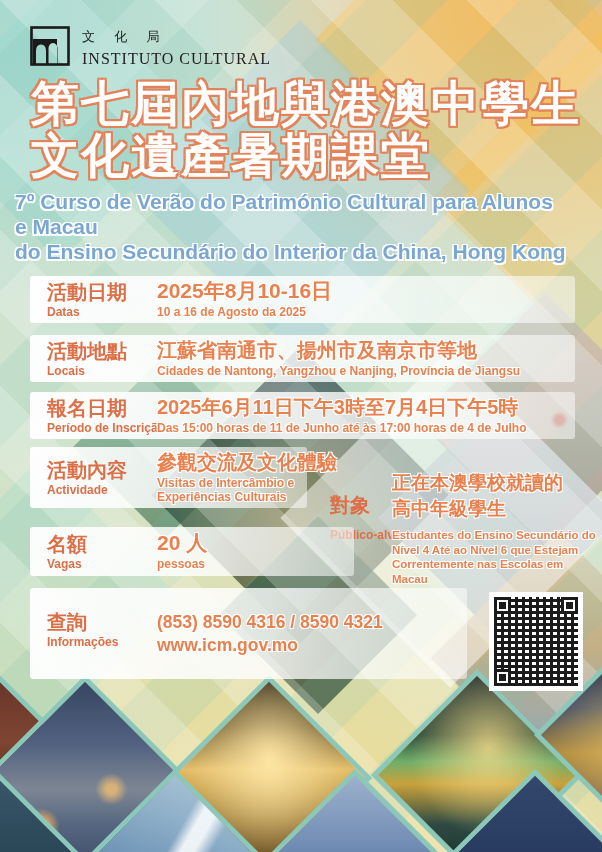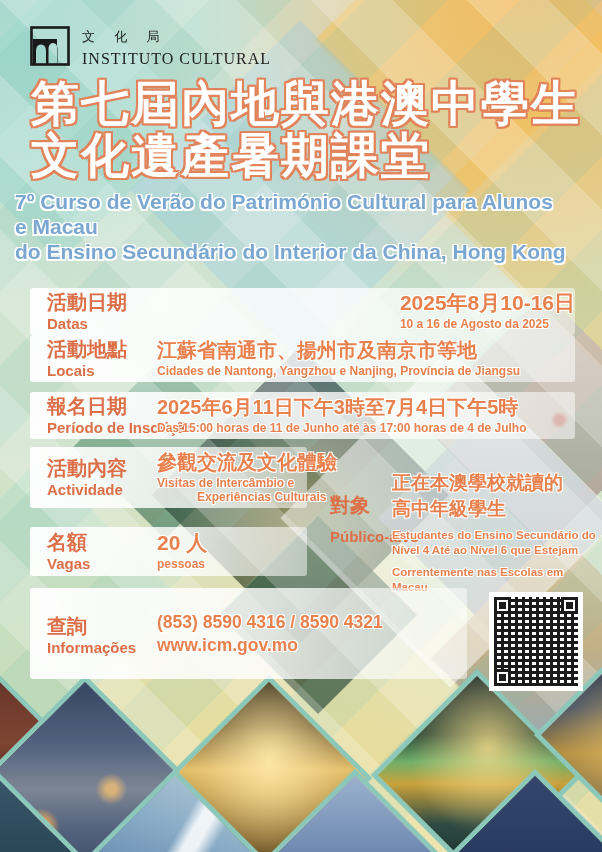--- a/index.html
+++ b/index.html
@@ -65,34 +65,34 @@
   .logo-pt{font-size:16px;letter-spacing:1px;margin-top:4px;}
   .title{position:absolute;left:31px;top:78px;z-index:5;font-size:48px;line-height:52px;font-weight:800;letter-spacing:2px;color:#fff;
     text-shadow:-2px -2px 0 #e2835a,2px -2px 0 #e2835a,-2px 2px 0 #e2835a,2px 2px 0 #e2835a,-2px 0 0 #e2835a,2px 0 0 #e2835a,0 -2px 0 #e2835a,0 2px 0 #e2835a;}
   .subtitle{position:absolute;left:15px;top:189px;z-index:5;font-size:21px;line-height:25px;font-weight:bold;color:#79a7d1;
     text-shadow:-1.5px -1.5px 0 #fff,1.5px -1.5px 0 #fff,-1.5px 1.5px 0 #fff,1.5px 1.5px 0 #fff;}
   
   .band{position:absolute;left:30px;z-index:5;display:flex;align-items:center;border-radius:3px;
     background:linear-gradient(90deg,rgba(255,255,255,.95) 0%,rgba(255,255,255,.8) 55%,rgba(255,255,255,.5) 100%);}
   .lab{flex:none;width:100px;padding-left:17px;}
   .lab-zh{font-size:20px;font-weight:800;color:#dd6f48;line-height:1.1;}
-  .lab-pt{font-size:15px;font-weight:bold;color:#dd6f48;margin-top:2px;white-space:nowrap;}
+  .lab-pt{font-size:12px;font-weight:bold;color:#dd6f48;margin-top:2px;white-space:nowrap;}
   .val{padding-left:10px;}
   .val-zh{font-size:20px;font-weight:800;color:#e8814e;line-height:1.15;white-space:nowrap;
     text-shadow:-1px -1px 0 #fff,1px -1px 0 #fff,-1px 1px 0 #fff,1px 1px 0 #fff;}
   .val-zh.big{font-size:21px;}
   .val-pt{font-size:12px;font-weight:bold;color:#e8814e;margin-top:2px;line-height:1.2;
     text-shadow:-1px -1px 0 #fff,1px -1px 0 #fff,-1px 1px 0 #fff,1px 1px 0 #fff;}
-  .b1{top:288px;width:545px;height:47px;justify-content:space-between;}
+  .b1{top:276px;width:545px;height:47px;}
   .b2{top:335px;width:545px;height:47px;}
   .b3{top:392px;width:545px;height:47px;}
   .b4{top:447px;width:277px;height:61px;}
-  .b5{top:527px;width:277px;height:49px;}
+  .b5{top:527px;width:324px;height:49px;}
   .b6{top:588px;width:437px;height:91px;flex-direction:column;align-items:stretch;justify-content:center;}
-  .b6 .subrow{display:flex;align-items:flex-end;margin:3px 0;}
+  .b6 .subrow{display:flex;align-items:flex-start;margin:3px 0;}
   .contact-line{font-size:17.5px;font-weight:800;color:#e8814e;line-height:1.3;white-space:nowrap;
     text-shadow:-1px -1px 0 #fff,1px -1px 0 #fff,-1px 1px 0 #fff,1px 1px 0 #fff;}
   
   .target{position:absolute;left:330px;top:470px;width:266px;z-index:5;display:flex;}
   .target .tlab{flex:none;width:62px;}
   .target .tlab .lab-zh{margin-top:24px;}
   .target .tlab .lab-pt{margin-top:12px;}
   .target .tval .val-zh{font-size:19px;line-height:26px;}
   .target .tval .val-pt{margin-top:6px;font-size:11.5px;line-height:14.5px;}
   .white-panel{background:rgba(255,255,255,.5);z-index:4;}
@@ -227,35 +227,35 @@
   </div>
 
   <div class="band b4">
     <div class="lab">
       <div class="lab-zh">活動內容</div>
       <div class="lab-pt">Actividade</div>
     </div>
     <div class="val">
       <div class="val-zh">參觀交流及文化體驗</div>
       <div class="val-pt">Visitas de Intercâmbio e</div>
-      <div class="val-pt" style="margin-top:0;margin-left:40px;">Experiências Culturais</div>
+      <div class="val-pt" style="margin-top:0;">Experiências Culturais</div>
     </div>
   </div>
 
   <div class="target">
     <div class="tlab">
       <div class="lab-zh">對象</div>
       <div class="lab-pt">Público-alvo</div>
     </div>
     <div class="tval">
       <div class="val-zh">正在本澳學校就讀的</div>
       <div class="val-zh">高中年級學生</div>
       <div class="val-pt">Estudantes do Ensino Secundário do</div>
       <div class="val-pt" style="margin-top:0;">Nível 4 Até ao Nível 6 que Estejam</div>
-      <div class="val-pt" style="margin-top:8px;">Correntemente nas Escolas em Macau</div>
+      <div class="val-pt" style="margin-top:0;">Correntemente nas Escolas em Macau</div>
     </div>
   </div>
 
   <div class="band b5">
     <div class="lab">
       <div class="lab-zh">名額</div>
       <div class="lab-pt">Vagas</div>
     </div>
     <div class="val">
       <div class="val-zh big">20 人</div>

